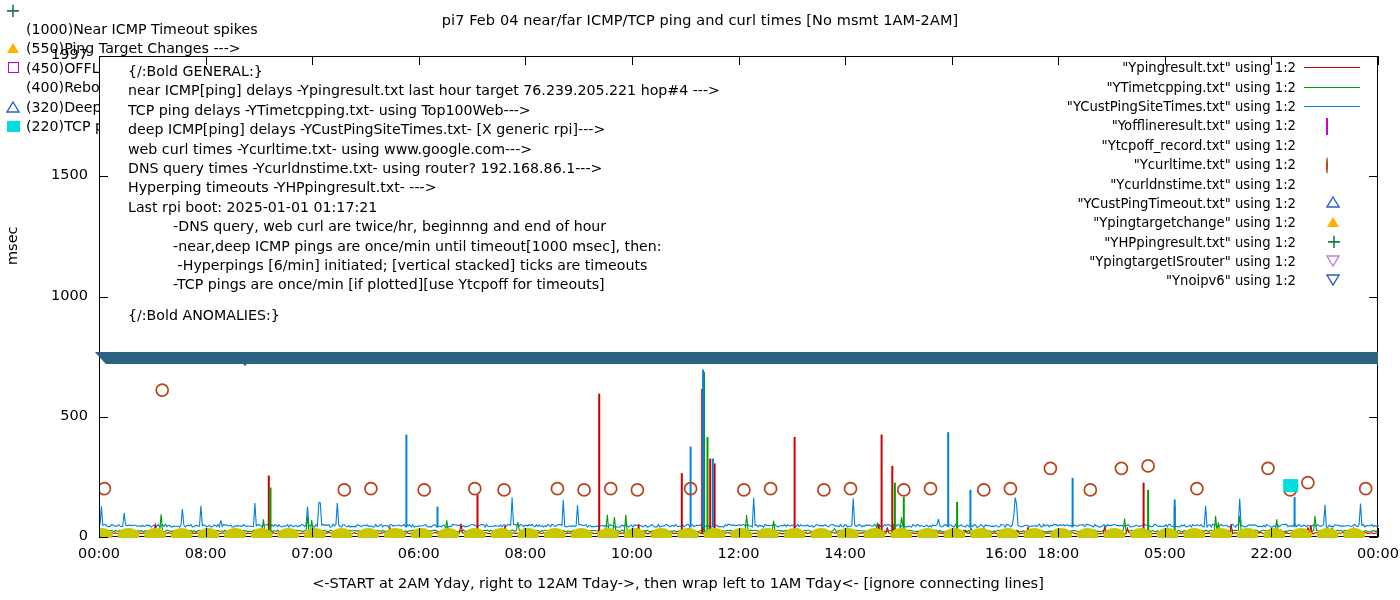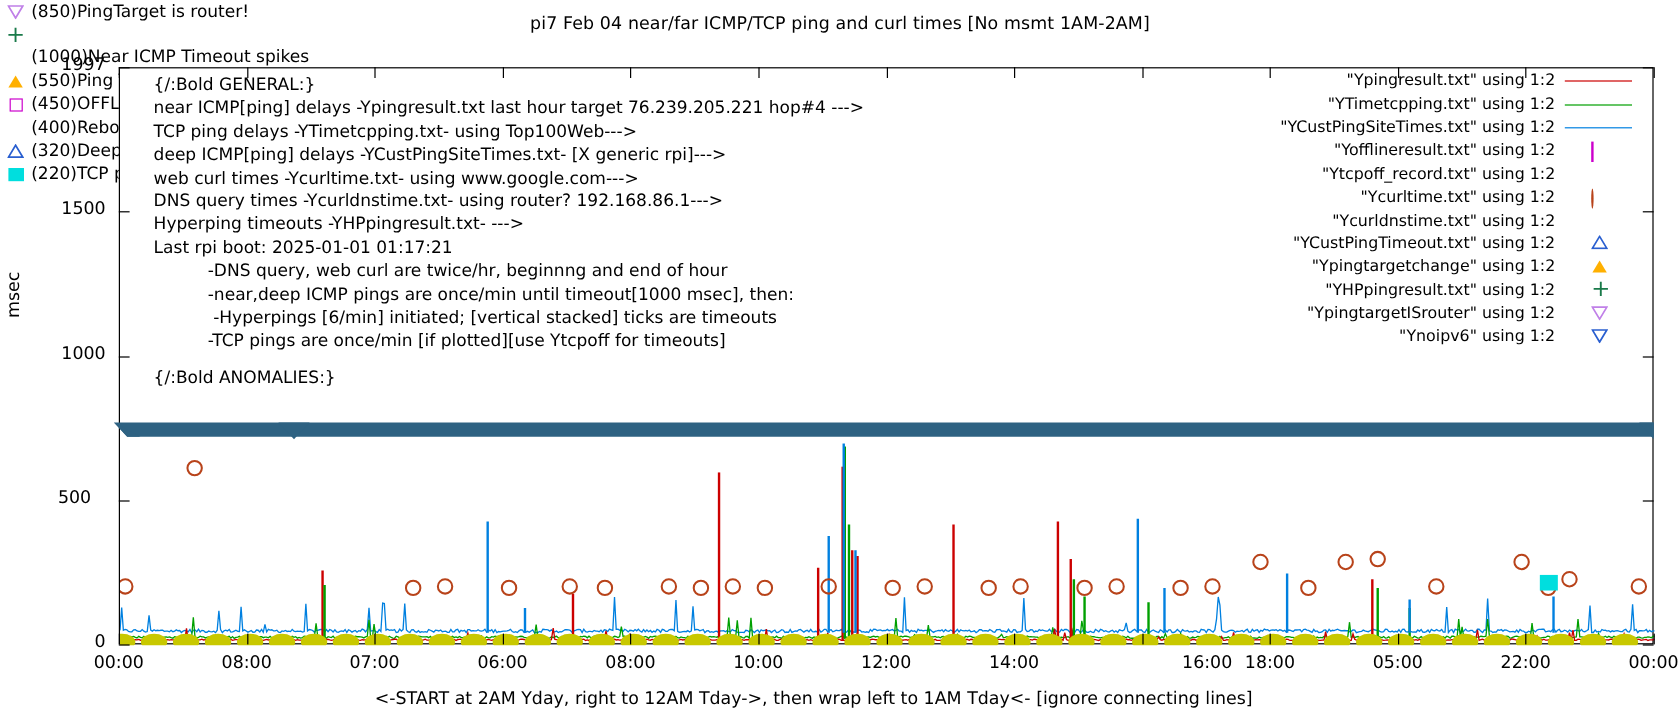--- a/index.html
+++ b/index.html
@@ -177,21 +177,21 @@
         <ellipse cx="1254.1" cy="478.1" rx="11" ry="7" fill="#c8c800"></ellipse>
         <rect x="1183.2" y="422.1" width="15" height="13" fill="#00dede"></rect>
       </svg>
   </div>
 </div>
 
 <div id="yaxis-ticks">
     <div class="ylab" style="left: 18px; top: 527px;">0</div>
     <div class="ytickmark" style="top: 537px;"></div>
     <div class="ytickmark r" style="top: 537px;"></div>
-    <div class="ylab" style="left: 6px; top: 406.75px;">500</div>
+    <div class="ylab" style="left: 18px; top: 406.75px;">500</div>
     <div class="ytickmark" style="top: 416.75px;"></div>
     <div class="ytickmark r" style="top: 416.75px;"></div>
     <div class="ylab" style="left: 18px; top: 286.5px;">1000</div>
     <div class="ytickmark" style="top: 296.5px;"></div>
     <div class="ytickmark r" style="top: 296.5px;"></div>
     <div class="ylab" style="left: 18px; top: 166.25px;">1500</div>
     <div class="ytickmark" style="top: 176.25px;"></div>
     <div class="ytickmark r" style="top: 176.25px;"></div>
     <div class="ylab" style="left: 18px; top: 46px;">1997</div>
     <div class="ytickmark" style="top: 56px;"></div>
@@ -322,30 +322,20 @@
             </svg></span></span>
       </span>
     </div>
   </div>
 
 <div class="txtblk" id="general"><div>{/:Bold GENERAL:}</div><div>near ICMP[ping] delays -Ypingresult.txt last hour target 76.239.205.221 hop#4 ---&gt;</div><div>TCP ping delays -YTimetcpping.txt- using Top100Web---&gt;</div><div>deep ICMP[ping] delays -YCustPingSiteTimes.txt- [X generic rpi]---&gt;</div><div>web curl times -Ycurltime.txt- using www.google.com---&gt;</div><div>DNS query times -Ycurldnstime.txt- using router? 192.168.86.1---&gt;</div><div>Hyperping timeouts -YHPpingresult.txt- ---&gt;</div><div>Last rpi boot: 2025-01-01 01:17:21</div><div>          -DNS query, web curl are twice/hr, beginnng and end of hour</div><div>          -near,deep ICMP pings are once/min until timeout[1000 msec], then:</div><div>           -Hyperpings [6/min] initiated; [vertical stacked] ticks are timeouts</div><div>          -TCP pings are once/min [if plotted][use Ytcpoff for timeouts]</div></div>
 <div class="txtblk" id="anom-head">{/:Bold ANOMALIES:}</div>
 <div id="anom-list">
     <div class="arow">
       <span class="akey">
-        <span class="trid">
-          <svg width="14" height="12">
-            <polygon points="1,1 13,1 7,11" fill="none" stroke="#c080e8" stroke-width="1.4"></polygon>
-          </svg>
-        </span>
-      </span>
-      <span class="atxt">(850)PingTarget is router!</span>
-    </div>
-    <div class="arow">
-      <span class="akey">
         <span class="plus" style="color: rgb(26, 122, 74);">+</span>
       </span>
     </div>
     <div class="arow">
       <span class="akey"></span>
       <span class="atxt">(1000)Near ICMP Timeout spikes</span>
     </div>
     <div class="arow">
       <span class="akey">
         <span class="triu">

